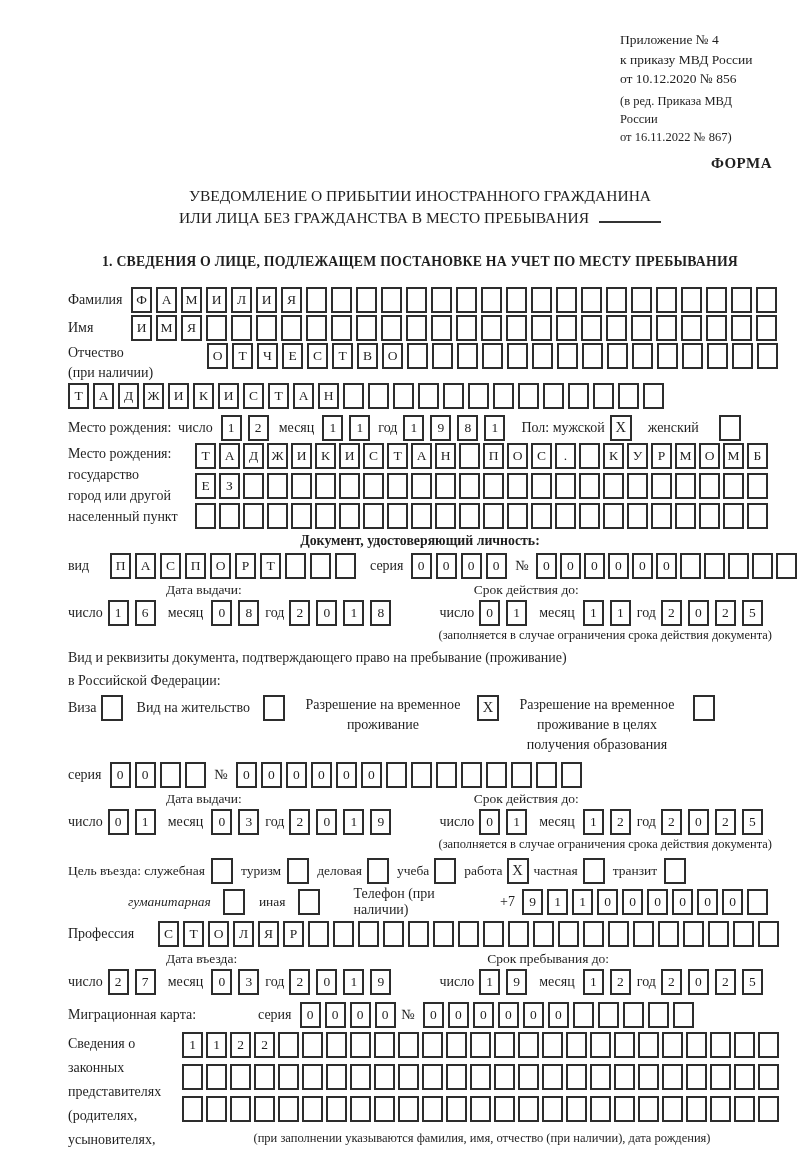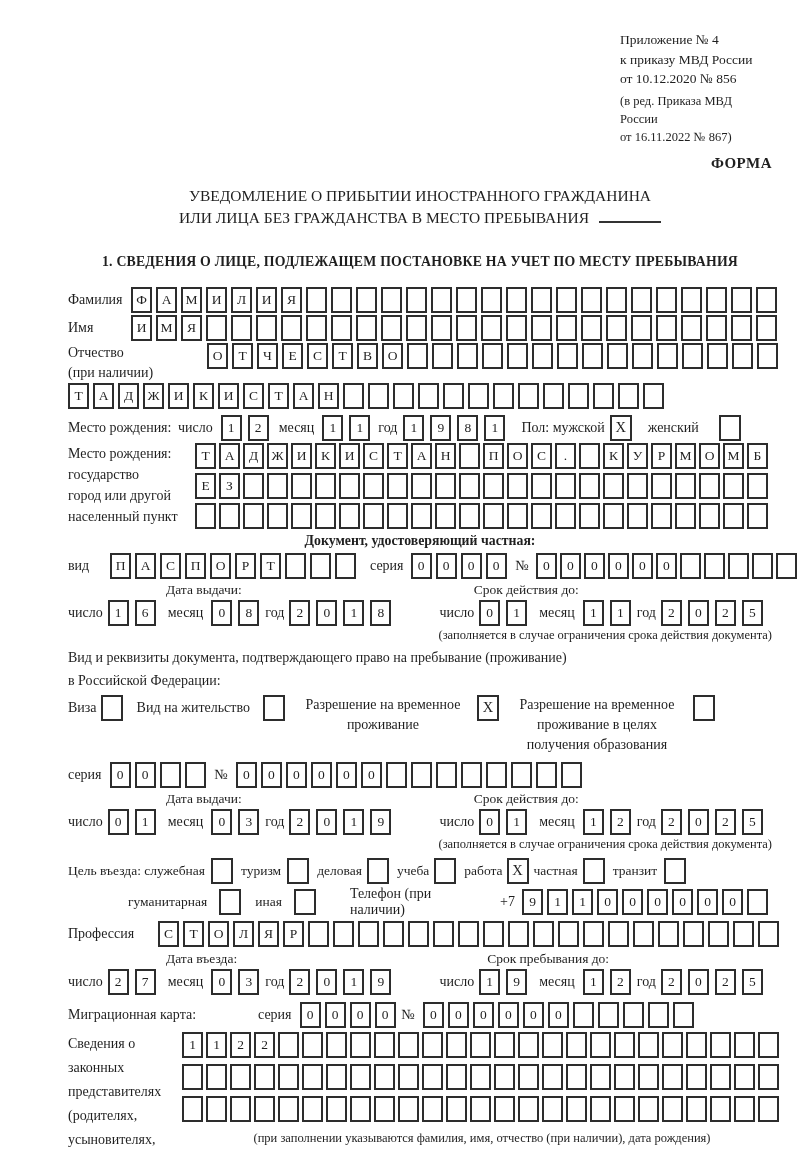--- a/index.html
+++ b/index.html
@@ -296,21 +296,21 @@
           <span class="cell"></span>
           <span class="cell"></span>
           <span class="cell"></span>
           <span class="cell"></span>
           <span class="cell"></span>
           <span class="cell"></span>
         </span>
     </span>
   </div>
 
-  <div class="ctr" style="font-weight:bold;font-size:13.8px;line-height:18px;margin-bottom:3px;">Документ, удостоверяющий частная:</div>
+  <div class="ctr" style="font-weight:bold;font-size:13.8px;line-height:18px;margin-bottom:3px;">Документ, удостоверяющий личность:</div>
 
   <div class="row" style="margin-bottom:3px;align-items:center;">
     <span class="lbl" style="width:42px;">вид</span>
     <span class="cells" style="flex-wrap: nowrap;">
         <span class="cell">П</span>
         <span class="cell">А</span>
         <span class="cell">С</span>
         <span class="cell">П</span>
         <span class="cell">О</span>
         <span class="cell">Р</span>
@@ -493,21 +493,21 @@
     <span class="cb" style="margin-left:5px;"></span>
     <span style="margin-left:8px;">работа</span>
     <span class="cb" style="margin-left:4px;">X</span>
     <span style="margin-left:5px;">частная</span>
     <span class="cb" style="margin-left:5px;"></span>
     <span style="margin-left:8px;">транзит</span>
     <span class="cb" style="margin-left:7px;"></span>
   </div>
 
   <div class="row" style="margin-bottom:3px;align-items:center;font-size:13.5px;">
-    <span style="margin-left:60px;">гуманитарная</span>
+    <span style="margin-left:60px;font-style:italic;">гуманитарная</span>
     <span class="cb" style="margin-left:12px;"></span>
     <span style="margin-left:14px;">иная</span>
     <span class="cb" style="margin-left:12px;"></span>
     <span style="margin-left:34px;font-size:14px;">Телефон (при наличии)</span>
     <span style="margin-left:28px;font-size:14px;">+7</span>
     <span class="cells" style="margin-left: 7px; flex-wrap: nowrap;">
         <span class="cell">9</span>
         <span class="cell">1</span>
         <span class="cell">1</span>
         <span class="cell">0</span>

